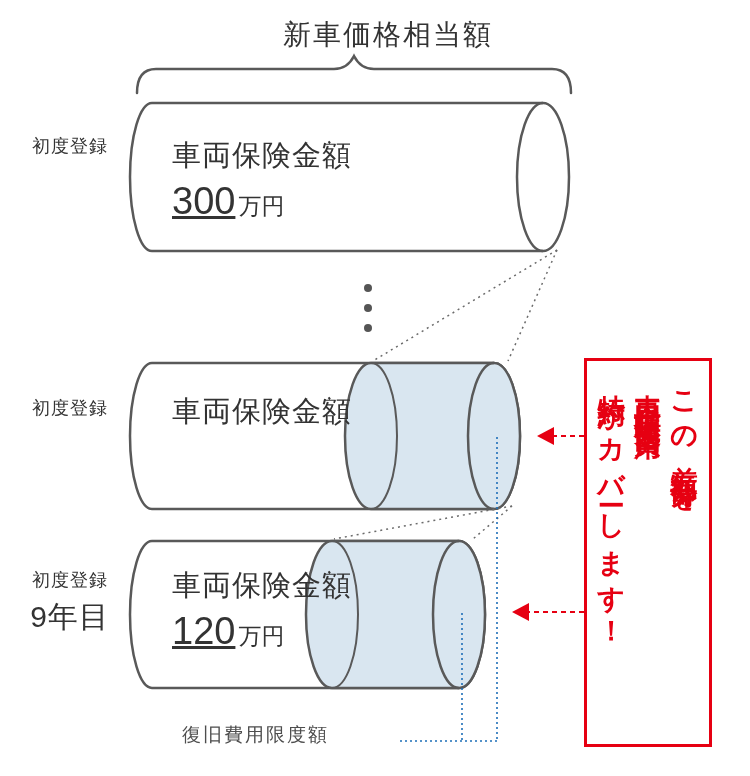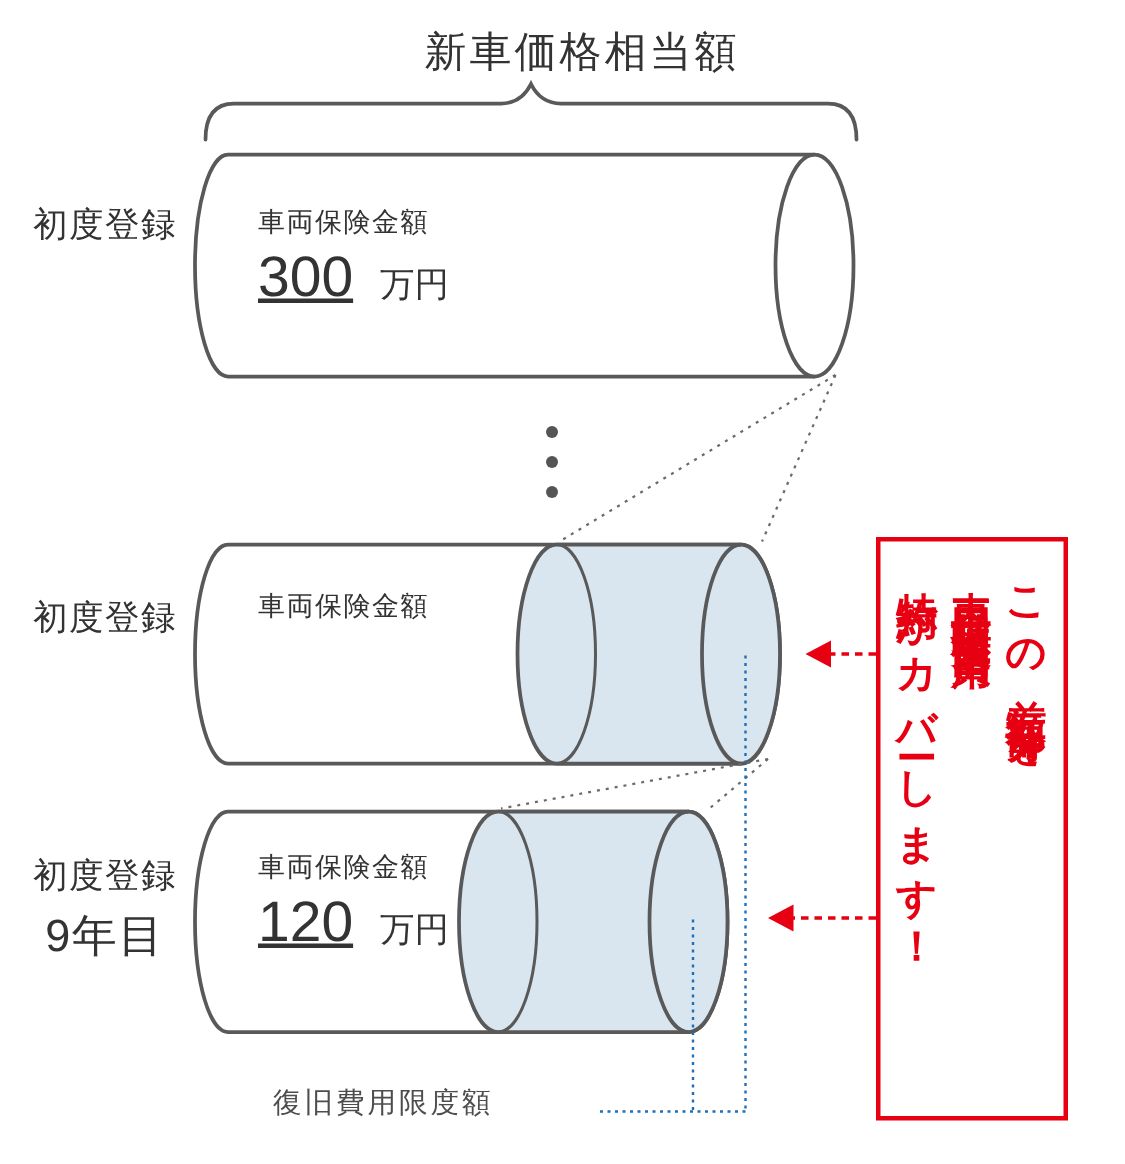--- a/index.html
+++ b/index.html
@@ -1,27 +1,27 @@
 <!DOCTYPE html>
 <html><head>
 <meta charset="utf-8">
 <style>
   html,body{margin:0;padding:0;background:#ffffff;}
   body{font-family:"Liberation Sans","DejaVu Sans",sans-serif;color:#333;}
   .canvas{position:relative;width:750px;height:776px;background:#fff;overflow:hidden;}
   .abs{position:absolute;}
   .title{left:0;top:16px;width:750px;text-align:center;font-size:28px;letter-spacing:2px;color:#333;padding-left:13px;}
   .reg-block{width:112px;text-align:center;color:#333;}
-  .reg-line{font-size:23px;letter-spacing:1px;}
+  .reg-line{font-size:18px;letter-spacing:1px;}
   .year-line{font-size:30px;margin-top:5px;letter-spacing:1px;}
   .amt-block{color:#333;}
-  .amt-label{font-size:18px;letter-spacing:1px;}
+  .amt-label{font-size:29px;letter-spacing:1px;}
   .amt-line{margin-top:4px;white-space:nowrap;}
   .amt-num{font-size:38px;text-decoration:underline;}
-  .amt-unit{font-size:23px;margin-left:18px;}
+  .amt-unit{font-size:23px;margin-left:3px;}
   .redbox{left:584px;top:358px;width:128px;height:389px;border:3px solid #e60012;box-sizing:border-box;background:#fff;}
   .vwrap{writing-mode:vertical-rl;height:100%;width:100%;box-sizing:border-box;padding:12px 7px;
          font-size:27px;font-weight:bold;color:#e60012;letter-spacing:5px;line-height:1.35;}
   .footer-label{left:182px;top:722px;font-size:19px;color:#4d4d4d;letter-spacing:2px;}
 </style>
 </head>
 <body>
 
 <div class="canvas">
 

